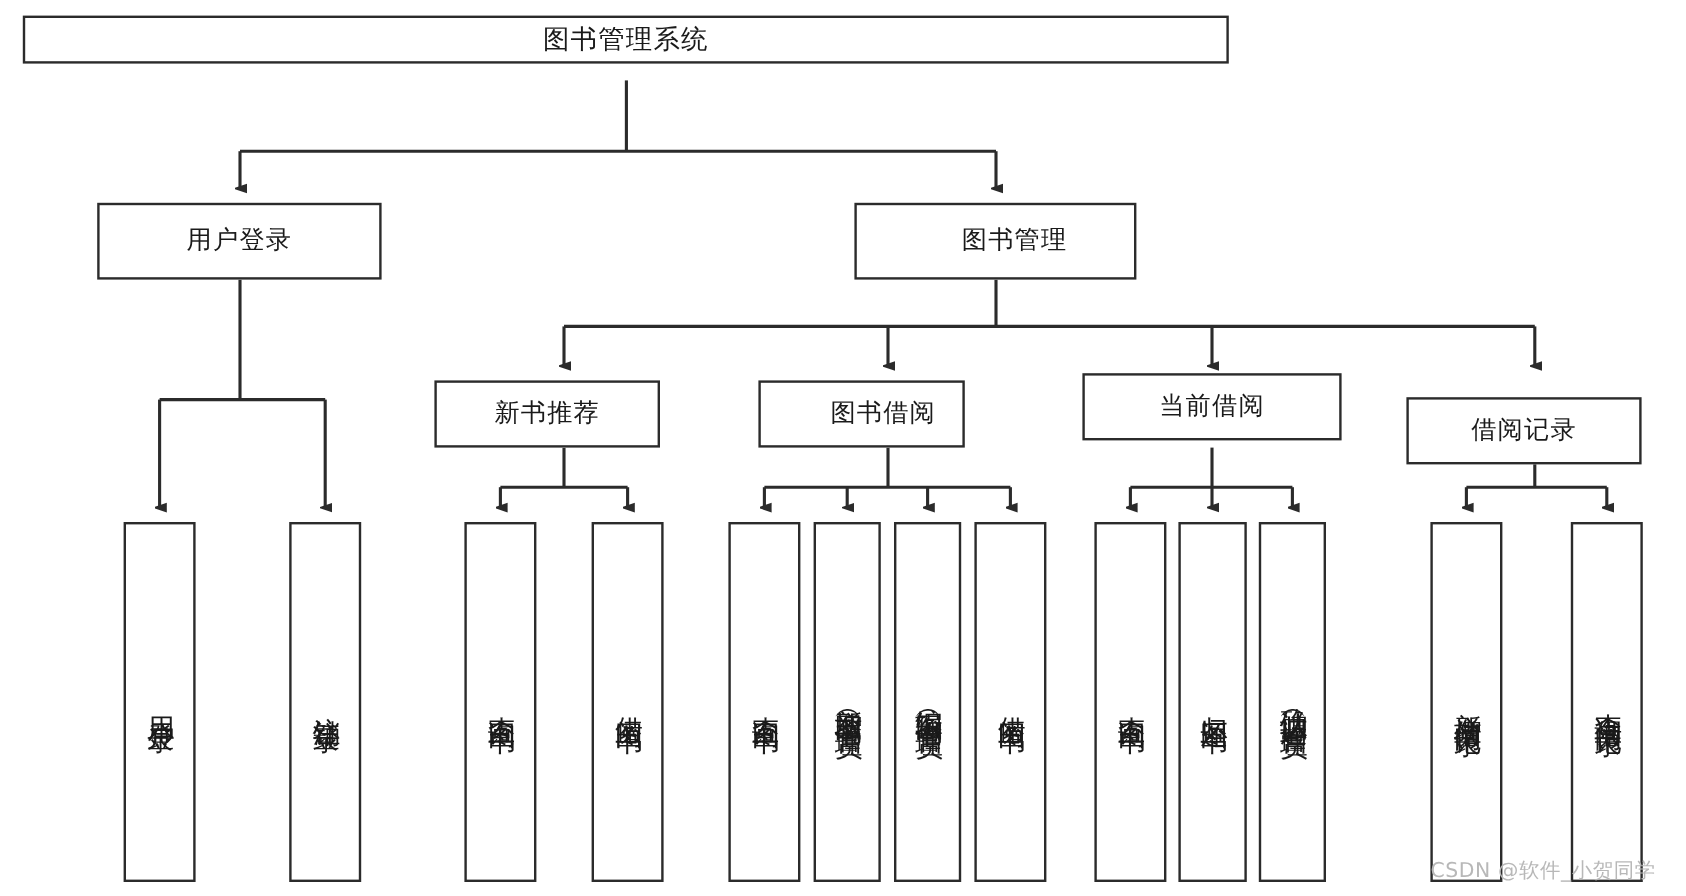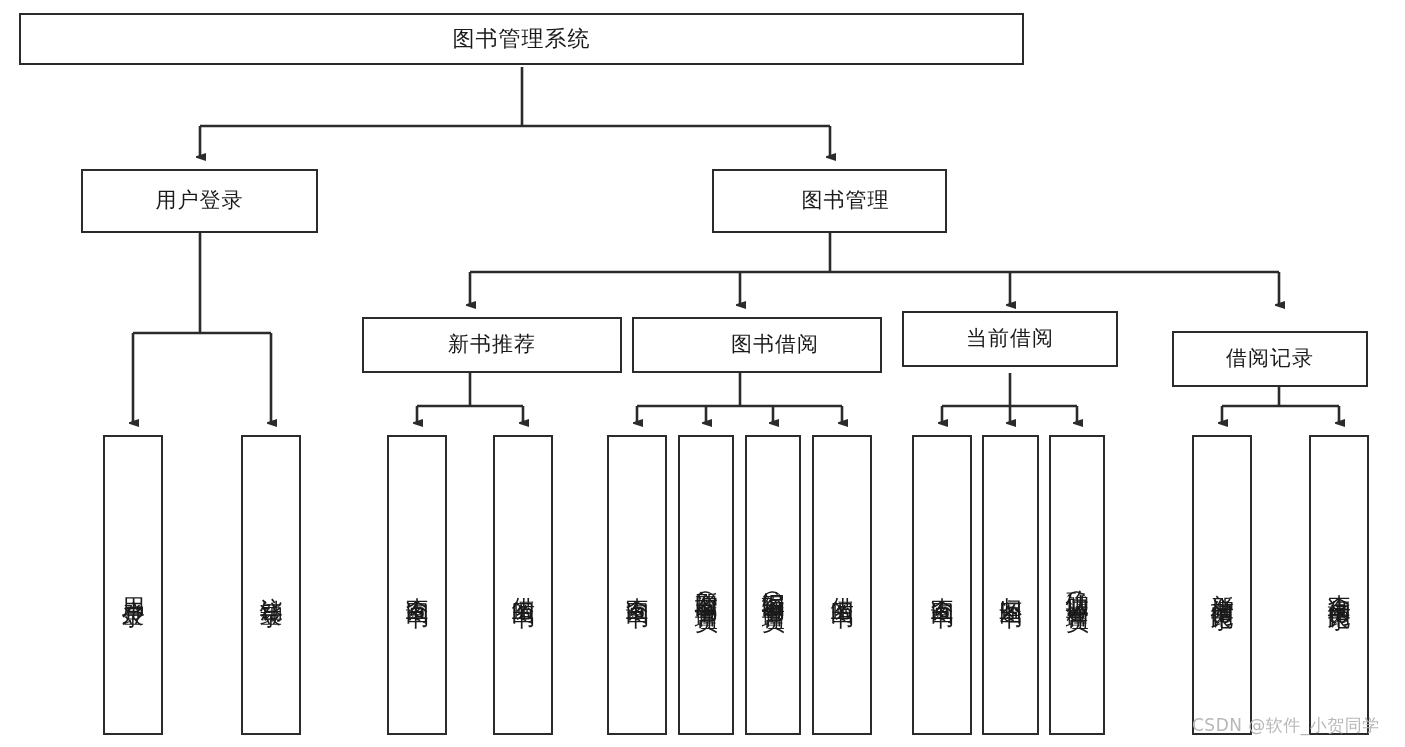--- a/index.html
+++ b/index.html
@@ -110,35 +110,35 @@
       <path d="M1010,406 L1010,423" marker-end="url(#arrow)"></path>
       <path d="M1077,406 L1077,423" marker-end="url(#arrow)"></path>
 
       <path d="M1279,373 L1279,406"></path>
       <path d="M1222,406 L1339,406"></path>
       <path d="M1222,406 L1222,423" marker-end="url(#arrow)"></path>
       <path d="M1339,406 L1339,423" marker-end="url(#arrow)"></path>
     </g>
   </svg>
 
-  <div class="node horiz root" style="left:19px;top:13px;width:1005px;height:52px;font-family:Liberation Serif, serif;">
+  <div class="node horiz root" style="left:19px;top:13px;width:1005px;height:40px;font-family:Liberation Serif, serif;">
     <span>图书管理系统</span>
   </div>
 
   <div class="node horiz" style="left:81px;top:169px;width:237px;height:64px;">
     <span>用户登录</span>
   </div>
   <div class="node horiz" style="left:712px;top:169px;width:235px;height:64px;padding-left:32px;">
     <span>图书管理</span>
   </div>
 
-  <div class="node horiz" style="left:362px;top:317px;width:260px;height:56px;">
+  <div class="node horiz" style="left:362px;top:317px;width:188px;height:56px;">
     <span>新书推荐</span>
   </div>
-  <div class="node horiz" style="left:632px;top:317px;width:250px;height:56px;padding-left:36px;">
+  <div class="node horiz" style="left:632px;top:317px;width:172px;height:56px;padding-left:36px;">
     <span>图书借阅</span>
   </div>
   <div class="node horiz" style="left:902px;top:311px;width:216px;height:56px;">
     <span>当前借阅</span>
   </div>
   <div class="node horiz" style="left:1172px;top:331px;width:196px;height:56px;">
     <span>借阅记录</span>
   </div>
 
   <div class="node leaf" style="left:103px;top:435px;width:60px;height:300px;">

